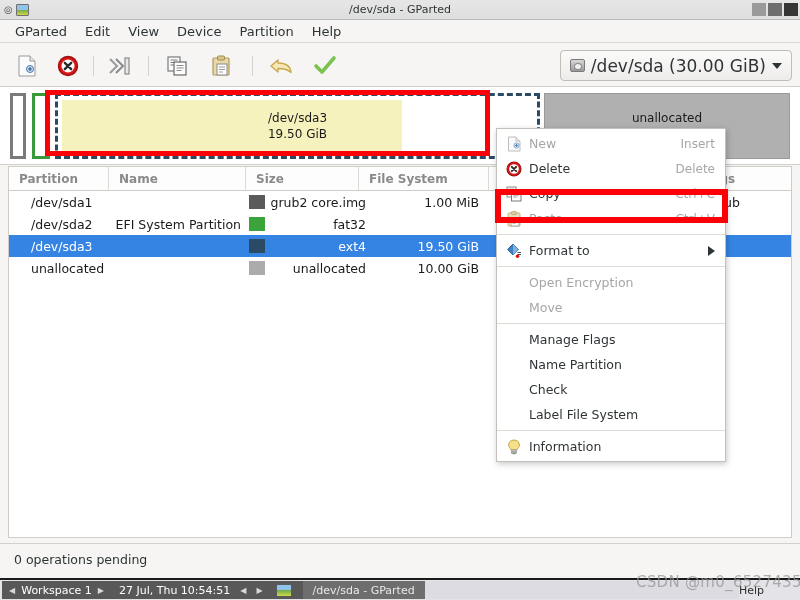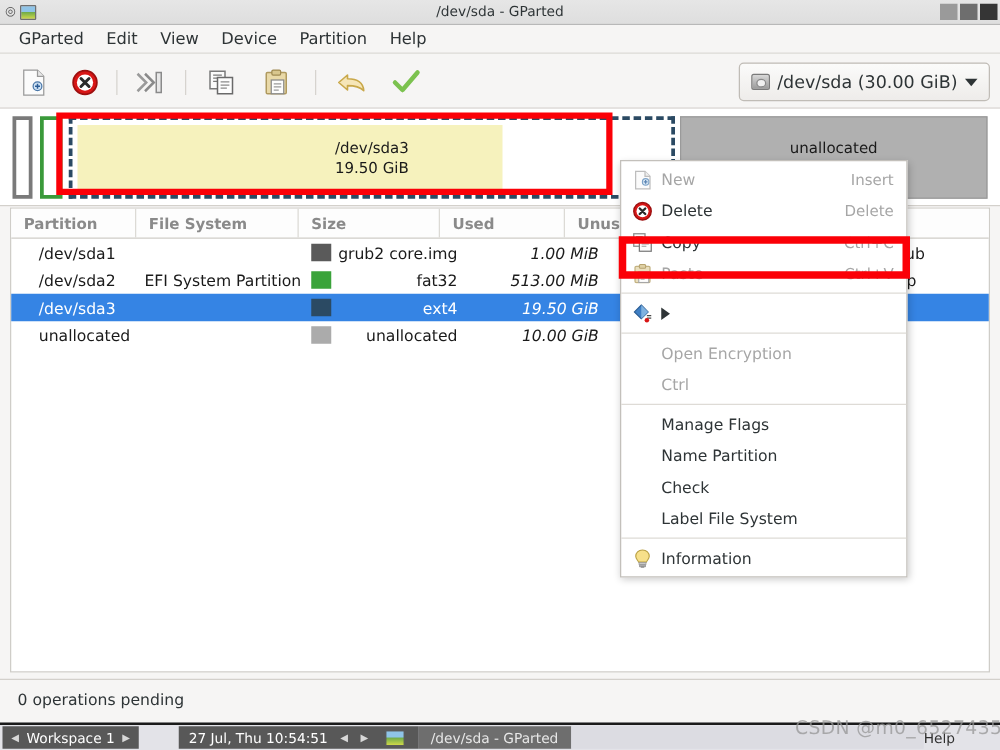--- a/index.html
+++ b/index.html
@@ -60,21 +60,21 @@
     display: flex; align-items: center; justify-content: center;
   }
   .tb-sep {
     position: absolute; top: 12px; width: 1px; height: 20px; background: #d6d3ce;
   }
   .device-combo {
     position: absolute; right: 8px; top: 6px; height: 31px;
     border: 1px solid #c0bcb6; border-radius: 4px;
     background: linear-gradient(to bottom, #fbfbfa, #eeecea);
     display: flex; align-items: center; gap: 6px; padding: 0 9px;
-    font-size: 14px; color: #2e3436; box-sizing: border-box; margin-left: 45px;
+    font-size: 17px; color: #2e3436; box-sizing: border-box; margin-left: 45px;
   }
   .disk-icon {
     width: 15px; height: 13px; border-radius: 2px;
     background: linear-gradient(to bottom, #d8d8d8, #9a9a9a);
     border: 1px solid #7a7a7a; position: relative; box-sizing: border-box;
   }
   .disk-icon::after {
     content: ""; position: absolute; left: 3px; top: 3px; width: 6px; height: 5px;
     border-radius: 50%; background: #f0f0f0; border: 1px solid #8a8a8a;
   }
@@ -125,21 +125,21 @@
   .c-used { width: 100px; }
   .c-unused { width: 100px; }
   .c-flags { width: 102px; border-right: none; }
   .trow {
     display: flex; height: 22px; align-items: center;
     font-size: 12.5px; color: #1a1a1a; box-sizing: border-box;
   }
   .trow.selected { background: #3584e4; color: #ffffff; }
   .cell { display: flex; align-items: center; height: 100%; box-sizing: border-box; }
   .cell-left { padding-left: 22px; }
-  .cell-right { justify-content: flex-end; padding-right: 10px; font-style: italic; }
+  .cell-right { justify-content: flex-end; padding-right: 10px; }
   .cell-name { justify-content: flex-end; padding-right: 5px; }
   .fs-cell { position: relative; padding-left: 0; }
   .fs-swatch {
     position: absolute; left: 3px; top: 4px; width: 16px; height: 14px;
   }
   .fs-text { width: 100%; text-align: right; padding-right: 10px; box-sizing: border-box; }
 
   
   .statusbar {
     position: absolute; left: 0; top: 543px; width: 800px; height: 32px;
@@ -157,21 +157,20 @@
   .tb-workspace {
     display: flex; align-items: center; gap: 6px; height: 18px;
     background: #585858; color: #ffffff; font-size: 11px;
     padding: 0 7px; margin-left: 2px;
   }
   .tb-arrow { font-size: 8px; color: #d8d8d8; }
   .tb-clock {
     background: #585858; color: #ffffff; font-size: 11px;
     height: 18px; display: flex; align-items: center; padding: 0 8px;
     gap: 10px;
-    margin-left: 32px;
   }
   .tb-trayicon {
     width: 16px; height: 13px; margin: 0 3px;
     background: linear-gradient(to bottom, #8fc4e8 0%, #8fc4e8 45%, #6ca94a 46%, #cfd94a 100%);
     border: 1px solid #5a5a5a; box-sizing: border-box;
   }
   .tb-window {
     background: #6e6e6e; color: #e8e8e8; font-size: 11px; height: 18px;
     display: flex; align-items: center; padding: 0 10px; flex: 0 0 auto;
   }
@@ -338,22 +337,23 @@
         </div>
       </div>
 
     </div>
   </div>
 
   <div class="table-area">
 
     <div class="thead">
       <div class="th c-part">Partition</div>
+      <div class="th c-name">Name</div>
+      <div class="th c-size">Size</div>
       <div class="th c-fs">File System</div>
-      <div class="th c-size">Size</div>
       <div class="th c-used">Used</div>
       <div class="th c-unused">Unused</div>
       <div class="th c-flags">Flags</div>
     </div>
 
     <div class="trow">
       <div class="cell c-part cell-left">/dev/sda1</div>
       <div class="cell c-name cell-name"></div>
       <div class="cell c-fs fs-cell">
         <span class="fs-swatch" style="background:#5a5a5a;"></span>
@@ -365,21 +365,20 @@
       <div class="cell c-flags cell-left">grub</div>
     </div>
 
     <div class="trow">
       <div class="cell c-part cell-left">/dev/sda2</div>
       <div class="cell c-name cell-name">EFI System Partition</div>
       <div class="cell c-fs fs-cell">
         <span class="fs-swatch" style="background:#3aa33a;"></span>
         <span class="fs-text">fat32</span>
       </div>
-      <div class="cell c-size cell-right">513.00 MiB</div>
       <div class="cell c-used cell-right"></div>
       <div class="cell c-unused cell-right"></div>
       <div class="cell c-flags cell-left">esp</div>
     </div>
 
     <div class="trow selected">
       <div class="cell c-part cell-left">/dev/sda3</div>
       <div class="cell c-name cell-name"></div>
       <div class="cell c-fs fs-cell">
         <span class="fs-swatch" style="background:#2b4a63;"></span>
@@ -485,31 +484,32 @@
 
     <div class="mi">
       <span class="mi-icon">
         <svg width="16" height="16" viewBox="0 0 16 16">
           <path d="M7 1 L12.5 6.5 L7 12 L1.5 6.5 z" fill="#3f7fc4" stroke="#2a5c93" stroke-width="0.9"></path>
           <path d="M7 1 L12.5 6.5 L7 12 z" fill="#7fb2e0"></path>
           <path d="M11.5 9.5 h3.5 M11.5 11.5 h3.5" stroke="#4a4a4a" stroke-width="1.1"></path>
           <circle cx="11.5" cy="13.2" r="1.8" fill="#d81616"></circle>
         </svg>
       </span>
+      <span class="mi-label">Format to</span>
       <span class="mi-sub"></span>
     </div>
 
     <div class="mi-sep"></div>
 
     <div class="mi disabled">
       <span class="mi-label indent">Open Encryption</span>
     </div>
 
     <div class="mi disabled">
-      <span class="mi-label indent">Ctrl</span>
+      <span class="mi-label indent">Move</span>
     </div>
 
     <div class="mi-sep"></div>
 
     <div class="mi">
       <span class="mi-label indent">Manage Flags</span>
     </div>
 
     <div class="mi">
       <span class="mi-label indent">Name Partition</span>

